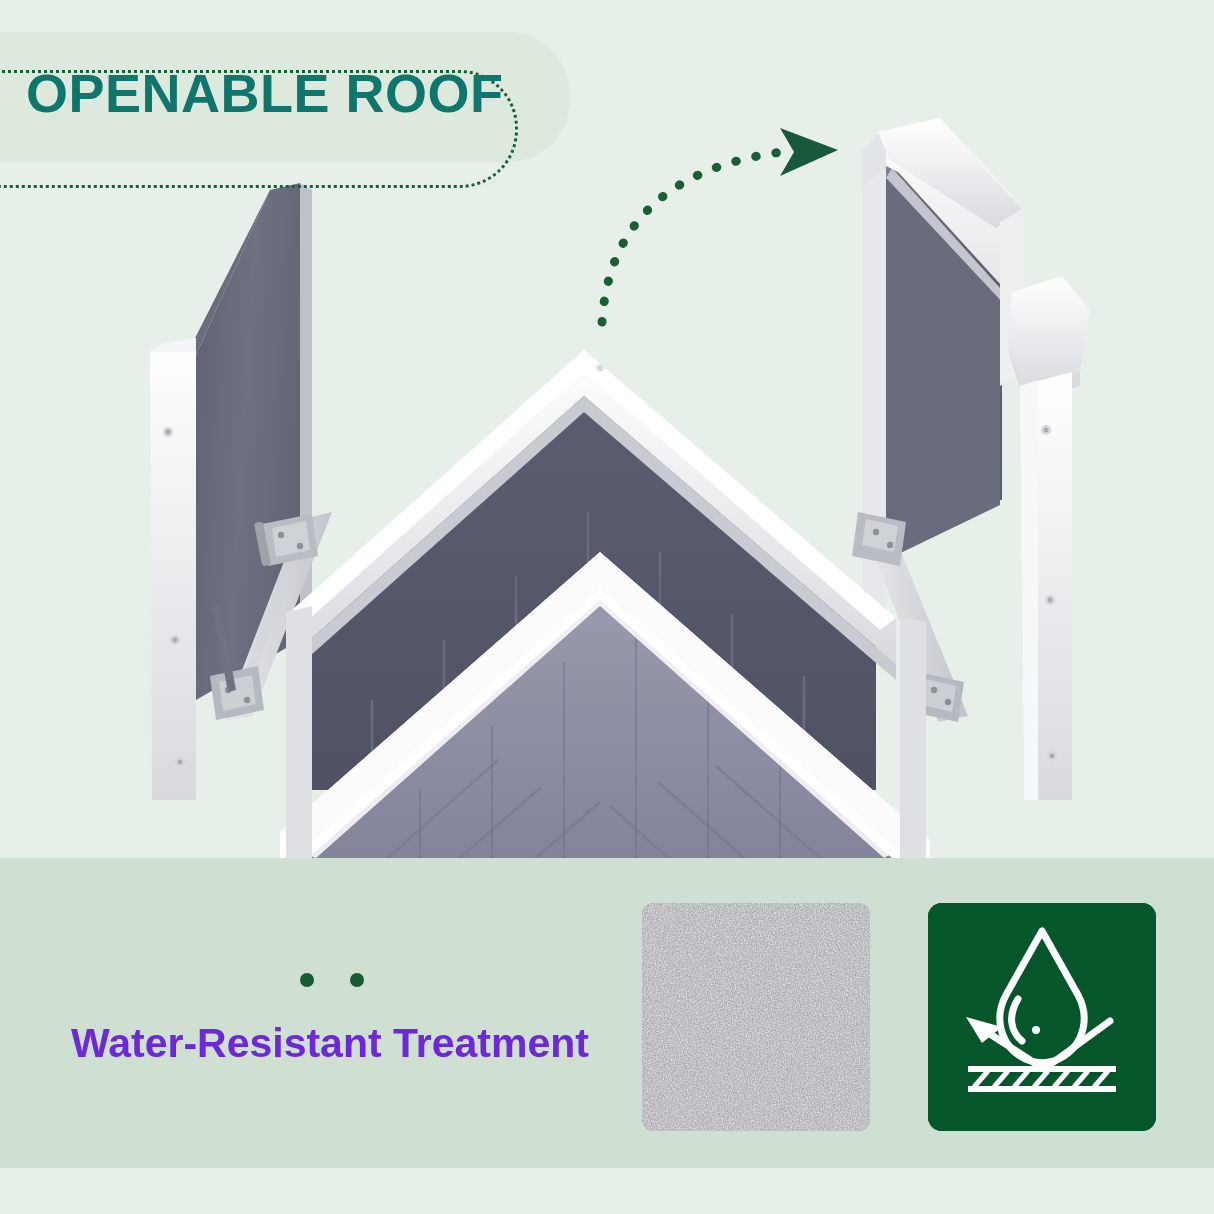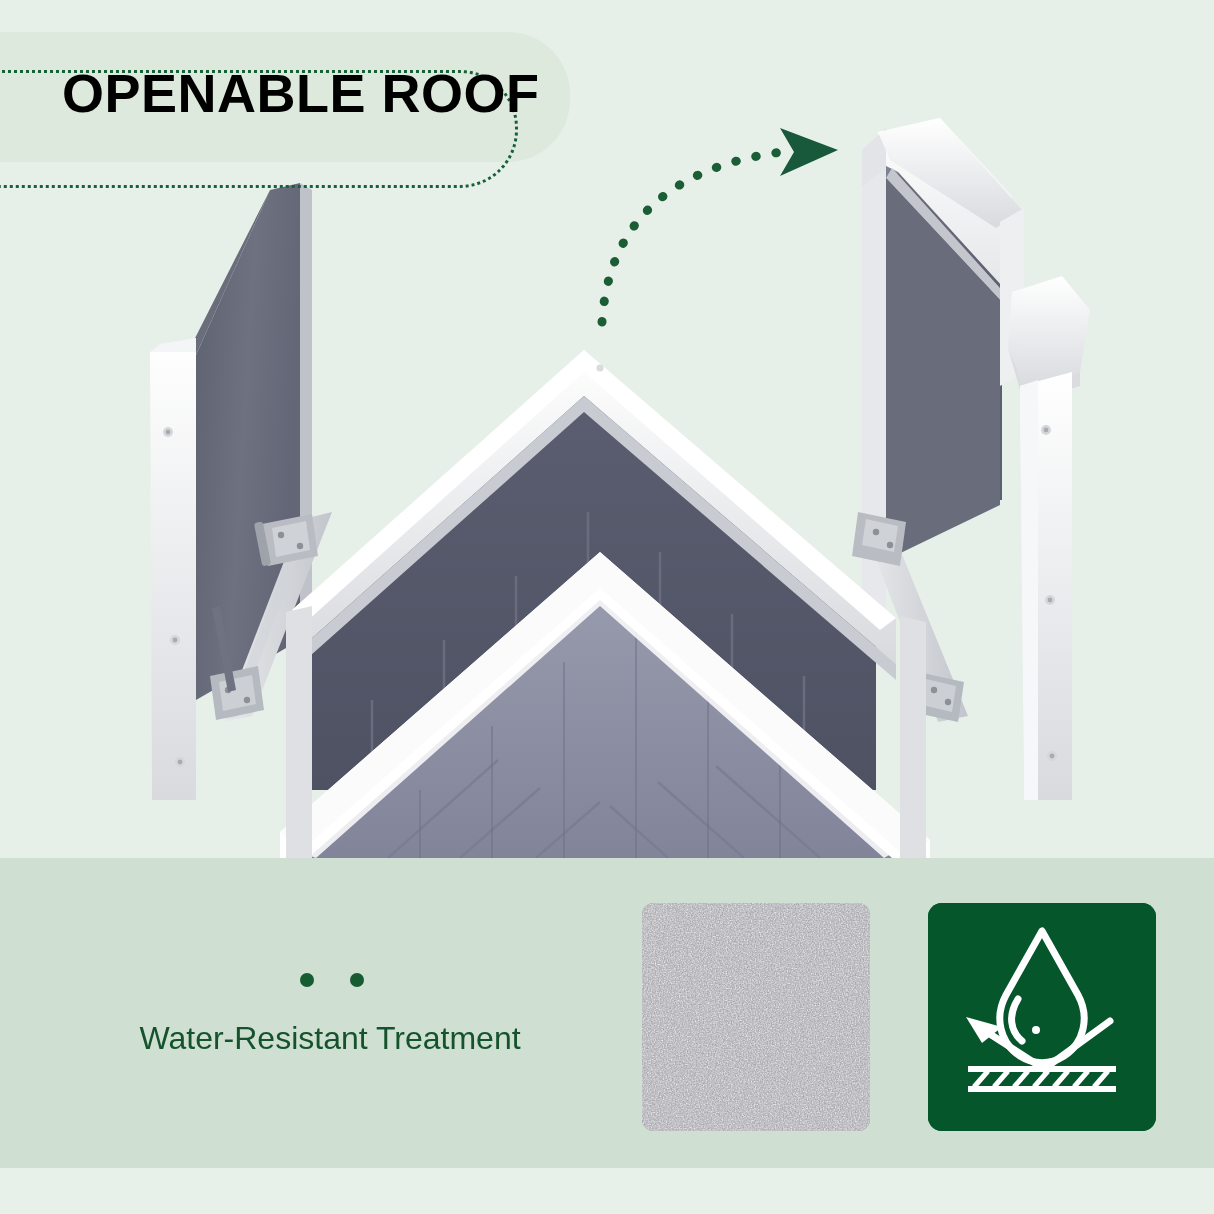--- a/index.html
+++ b/index.html
@@ -60,24 +60,23 @@
     border-radius: 0 58px 58px 0;
     box-sizing: border-box;
   }
   .title-text {
     position: absolute;
     left: 26px;
     top: 62px;
     font-size: 54px;
     font-weight: 700;
     letter-spacing: 0.5px;
-    color: #000000;
+    color: #0f766e;
     white-space: nowrap;
     font-family: "Liberation Sans", sans-serif;
-    margin-left: 36px;
   }
 
   
   .photo {
     position: absolute;
     left: 0; top: 0;
     width: 1214px; height: 858px;
     overflow: hidden;
   }
   .photo svg { display: block; }
@@ -101,23 +100,23 @@
     border-radius: 50%;
     background: #175B33;
     margin: 0 18px 6px 18px;
   }
   .feature-sub {
     position: absolute;
     left: 40px;
     top: 1020px;
     width: 580px;
     text-align: center;
-    font-size: 32px;
-    font-weight: 400;
-    color: #14532d;
+    font-size: 41px;
+    font-weight: 700;
+    color: #6d28d9;
     white-space: nowrap;
   }
 
   .swatch-asphalt {
     position: absolute;
     left: 642px;
     top: 903px;
     width: 228px;
     height: 228px;
     border-radius: 12px;

